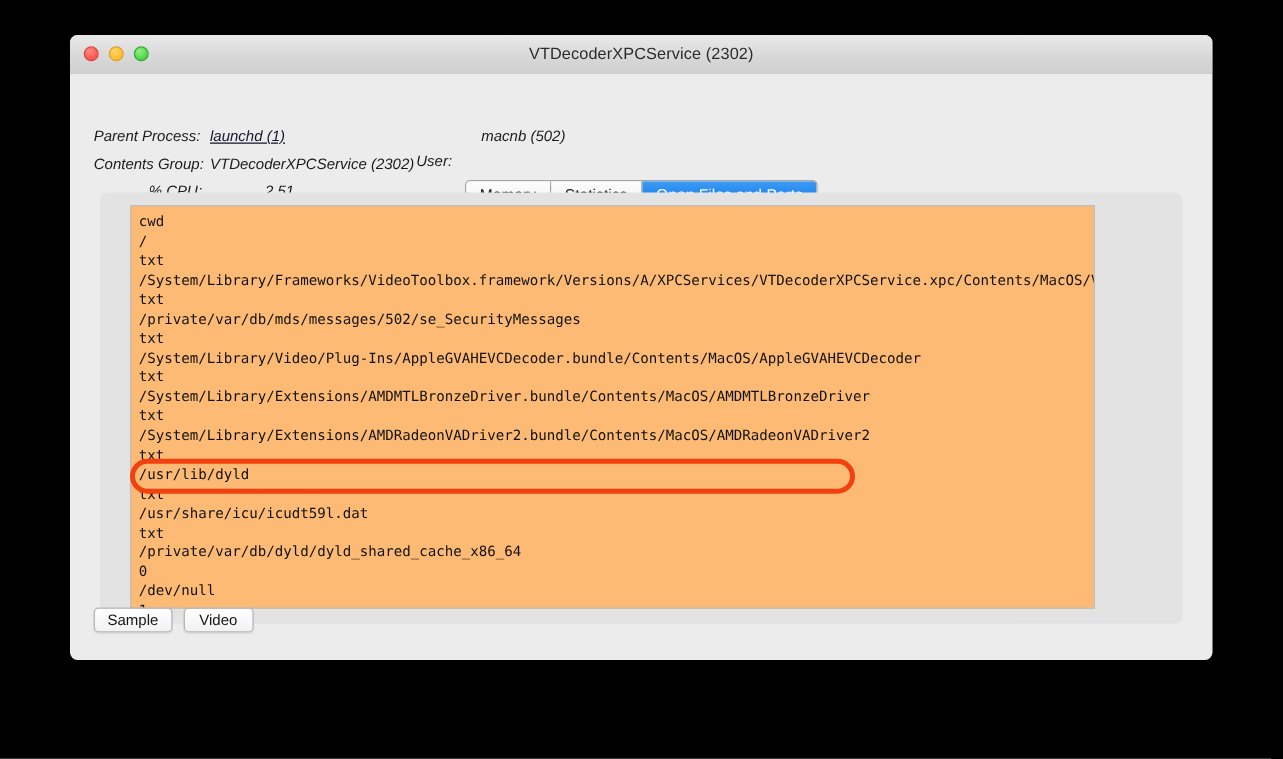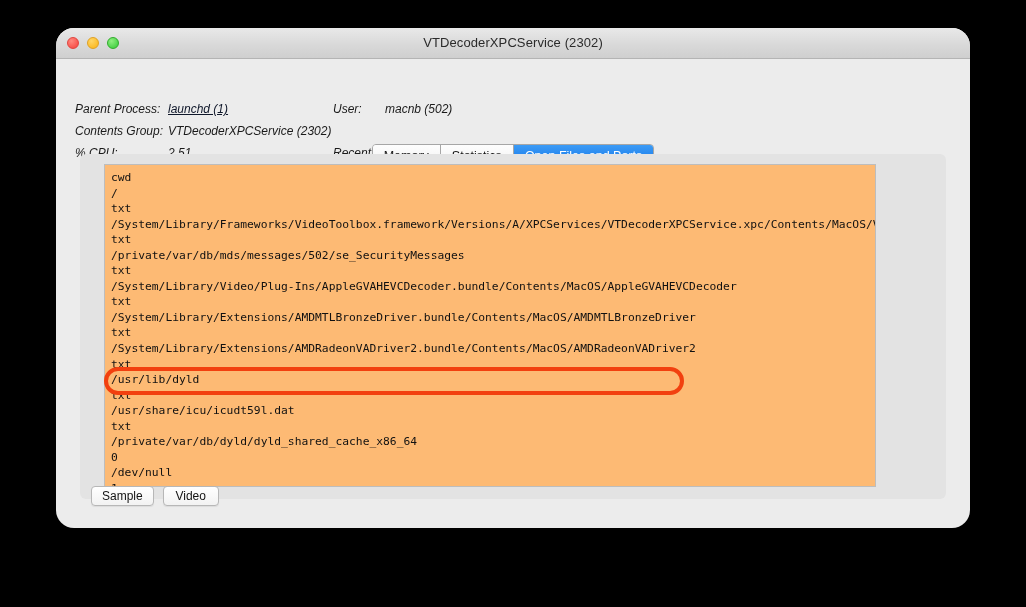--- a/index.html
+++ b/index.html
@@ -17,21 +17,21 @@
   }
 
   
   .window {
     position: absolute;
     left: 56px;
     top: 28px;
     width: 914px;
     height: 500px;
     background: #ececec;
-    border-radius: 18px;
+    border-radius: 6px;
     box-shadow: 0 5px 18px rgba(0,0,0,0.55);
     overflow: hidden;
   }
 
   .titlebar {
     position: relative;
     height: 30px;
     background: linear-gradient(to bottom, #e9e9e9 0%, #d9d9d9 55%, #cfcfcf 100%);
     border-bottom: 1px solid #b4b4b4;
     border-top-left-radius: 6px;
@@ -74,25 +74,25 @@
   .info-row {
     position: absolute;
     font-size: 12px;
     color: #1a1a1a;
     white-space: nowrap;
     font-style: italic;
   }
 
   .r1 { top: 43px; }
   .r2 { top: 65px; }
-  .r3 { top: 87px; }
+  .r3 { top: 87px; margin-left: 44px; }
 
   .col-label { position: absolute; left: 19px; }
   .col-value { position: absolute; left: 112px; }
-  .col-label2 { position: absolute; left: 277px; }
+  .col-label2 { position: absolute; left: 277px; margin-top: 20px; }
   .col-value2 { position: absolute; left: 329px; }
   .col-label2b { position: absolute; left: 277px; }
   .col-value2b { position: absolute; left: 366px; }
 
   .link {
     color: #0f172a;
     text-decoration: underline;
     cursor: pointer;
   }
 
@@ -169,21 +169,21 @@
     height: 28px;
     border: 4px solid #f2400f;
     border-radius: 14px;
     box-sizing: border-box;
     pointer-events: none;
   }
 
   
   .buttons {
     position: absolute;
-    left: 35px;
+    left: 19px;
     top: 458px;
     display: flex;
     gap: 9px;
   }
   .btn {
     font-size: 12px;
     color: #141414;
     background: linear-gradient(to bottom, #ffffff, #f2f2f2);
     border: 1px solid #b7b7b7;
     border-radius: 4px;

